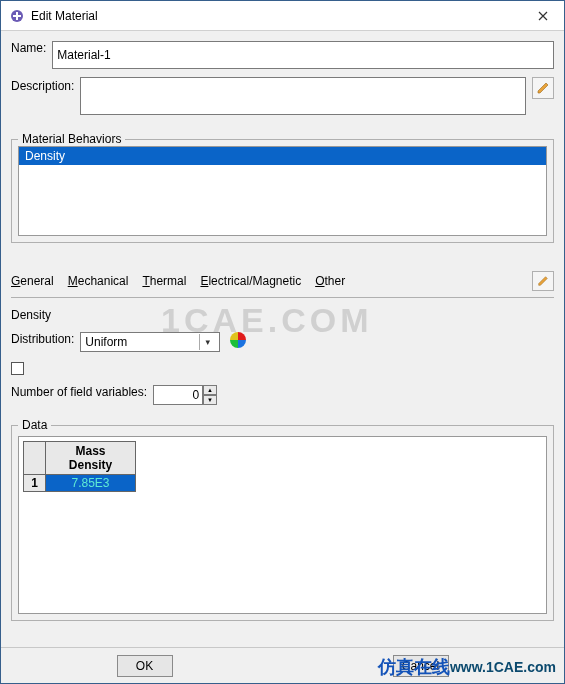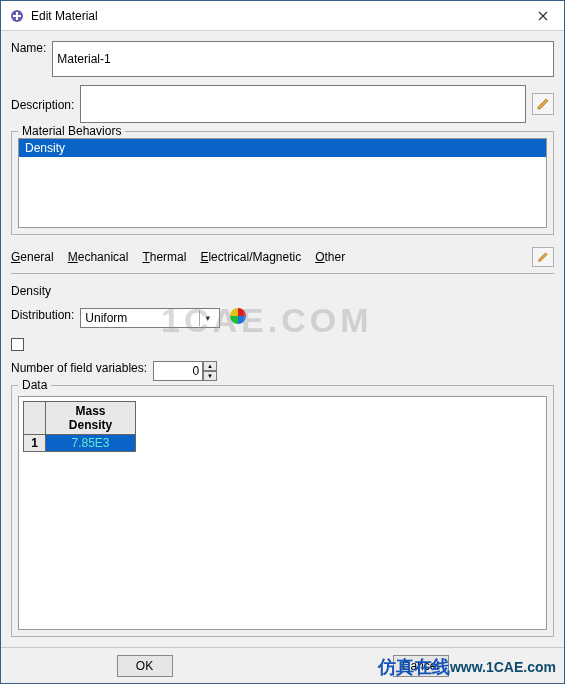--- a/index.html
+++ b/index.html
@@ -39,37 +39,37 @@
   }
   .body {
     flex: 1;
     padding: 6px 10px 10px 10px;
     display:flex; flex-direction:column;
     overflow:hidden;
   }
   .row { display:flex; align-items:flex-start; margin:4px 0; }
   .label { margin-right:6px; }
   .input-text {
-    flex:1; height:36px; border:1px solid #7a7a7a;
+    flex:1; height:28px; border:1px solid #7a7a7a;
     background:#fff; padding:0 4px; font-family:inherit; font-size:12px;
   }
-  .desc-row { display:flex; align-items:center; margin:4px 0 8px 0; }
+  .desc-row { display:flex; align-items:flex-start; margin:4px 0 8px 0; }
   .desc-input {
     flex:1; height:38px; border:1px solid #7a7a7a; background:#fff;
     margin-right:6px; padding:2px 4px; font-family:inherit; font-size:12px;
     resize:none;
   }
   .pencil-btn {
     width:22px; height:22px; border:1px solid #b0b0b0;
     background:#f5f5f5; display:flex; align-items:center;justify-content:center;
   }
   .fieldset {
     border:1px solid #b0b0b0;
     padding:6px 6px 6px 6px;
-    margin:0 0;
+    margin:16px 0;
     position:relative;
   }
   .fieldset > .legend {
     position:absolute; top:-8px; left:6px;
     background:#f0f0f0; padding:0 4px; font-size:12px;
   }
   .behavior-list {
     border:1px solid #999; background:#fff;
     height:90px; overflow:auto;
   }

